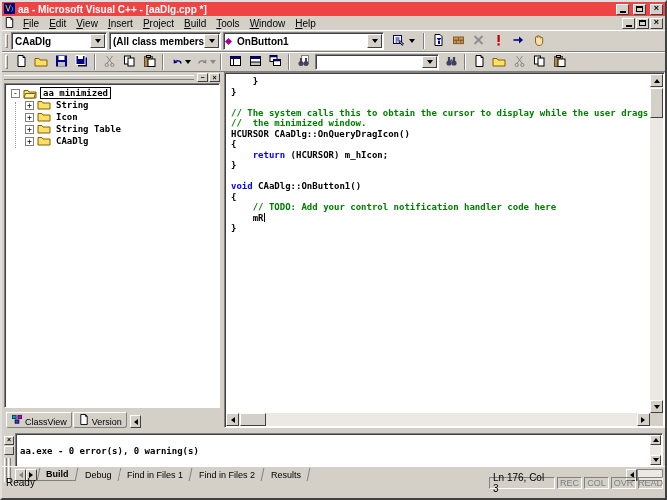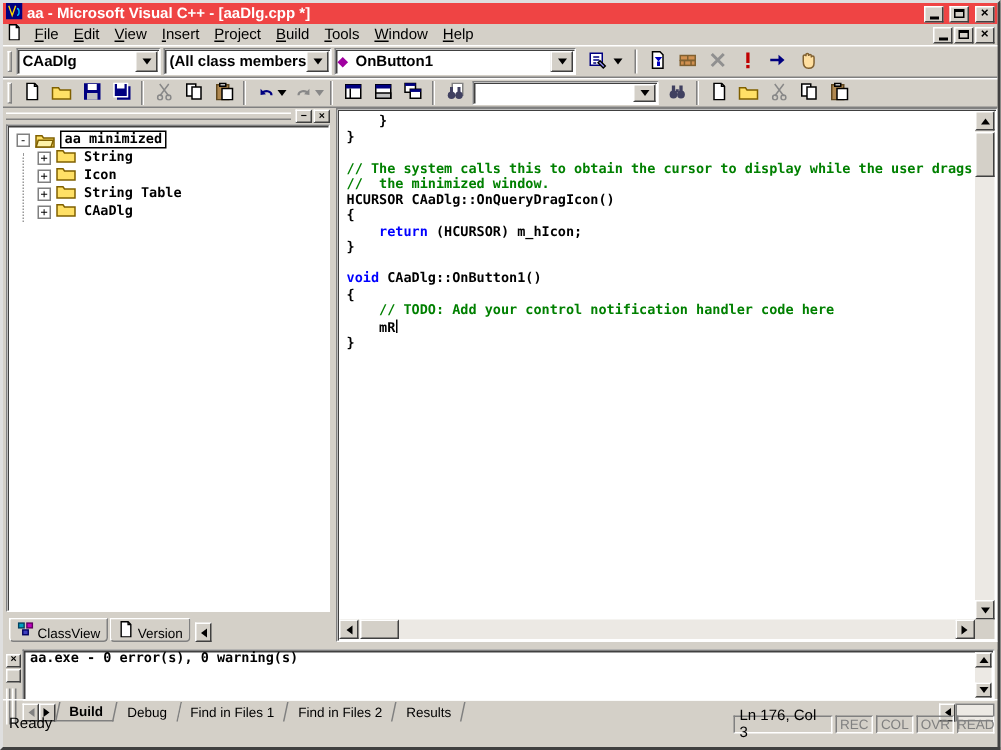--- a/index.html
+++ b/index.html
@@ -85,21 +85,21 @@
   .sb-corner{position:absolute;right:1px;bottom:1px;width:13px;height:13px;background:#d4d0c8}
   
   .hsplit{position:absolute;left:0;right:0;top:426px;height:5px;background:#d4d0c8}
   
   .output{position:absolute;left:2px;right:2px;top:431px;height:49px}
   .out-grip{position:absolute;left:0;top:0;width:11px;bottom:0}
   .out-grip .bars{display:flex;gap:1px;margin-top:2px;height:24px}
   .out-grip .vbar{width:3px;border-left:1px solid #fff;border-right:1px solid #808080}
   .out-text{position:absolute;left:11px;right:0;top:0;bottom:15px;background:#fff;
             border:1px solid;border-color:#808080 #fff #fff #808080;box-shadow:inset 1px 1px 0 #404040;
-            font-family:"DejaVu Sans Mono",monospace;font-weight:bold;font-size:9px;padding:0 4px 0 4px}
+            font-family:"DejaVu Sans Mono",monospace;font-weight:bold;font-size:9px;padding:12px 4px 0 4px}
   .out-vscroll{position:absolute;right:1px;top:1px;bottom:1px;width:11px;background:#ece9e4}
   .out-vscroll .sb-btn{width:11px;height:10px}
   .out-tabs{position:absolute;left:11px;right:0;bottom:0;height:15px;display:flex;align-items:center;gap:0}
   .ot-scroll{width:11px;height:12px;background:#d4d0c8;border:1px solid;border-color:#fff #404040 #404040 #fff;
              display:flex;align-items:center;justify-content:center;padding:0;color:#808080}
   .out-tab{padding:0 7px;height:13px;display:flex;align-items:center;font-size:9px;
            border-right:1px solid #808080;transform:skewX(-12deg);background:#d4d0c8;margin-left:1px}
   .out-tab span{transform:skewX(12deg)}
   .out-tab.active{font-weight:bold;border:1px solid #808080;border-top:none;background:#d4d0c8}
   .ot-hscroll{margin-left:auto;display:flex;align-items:center}

